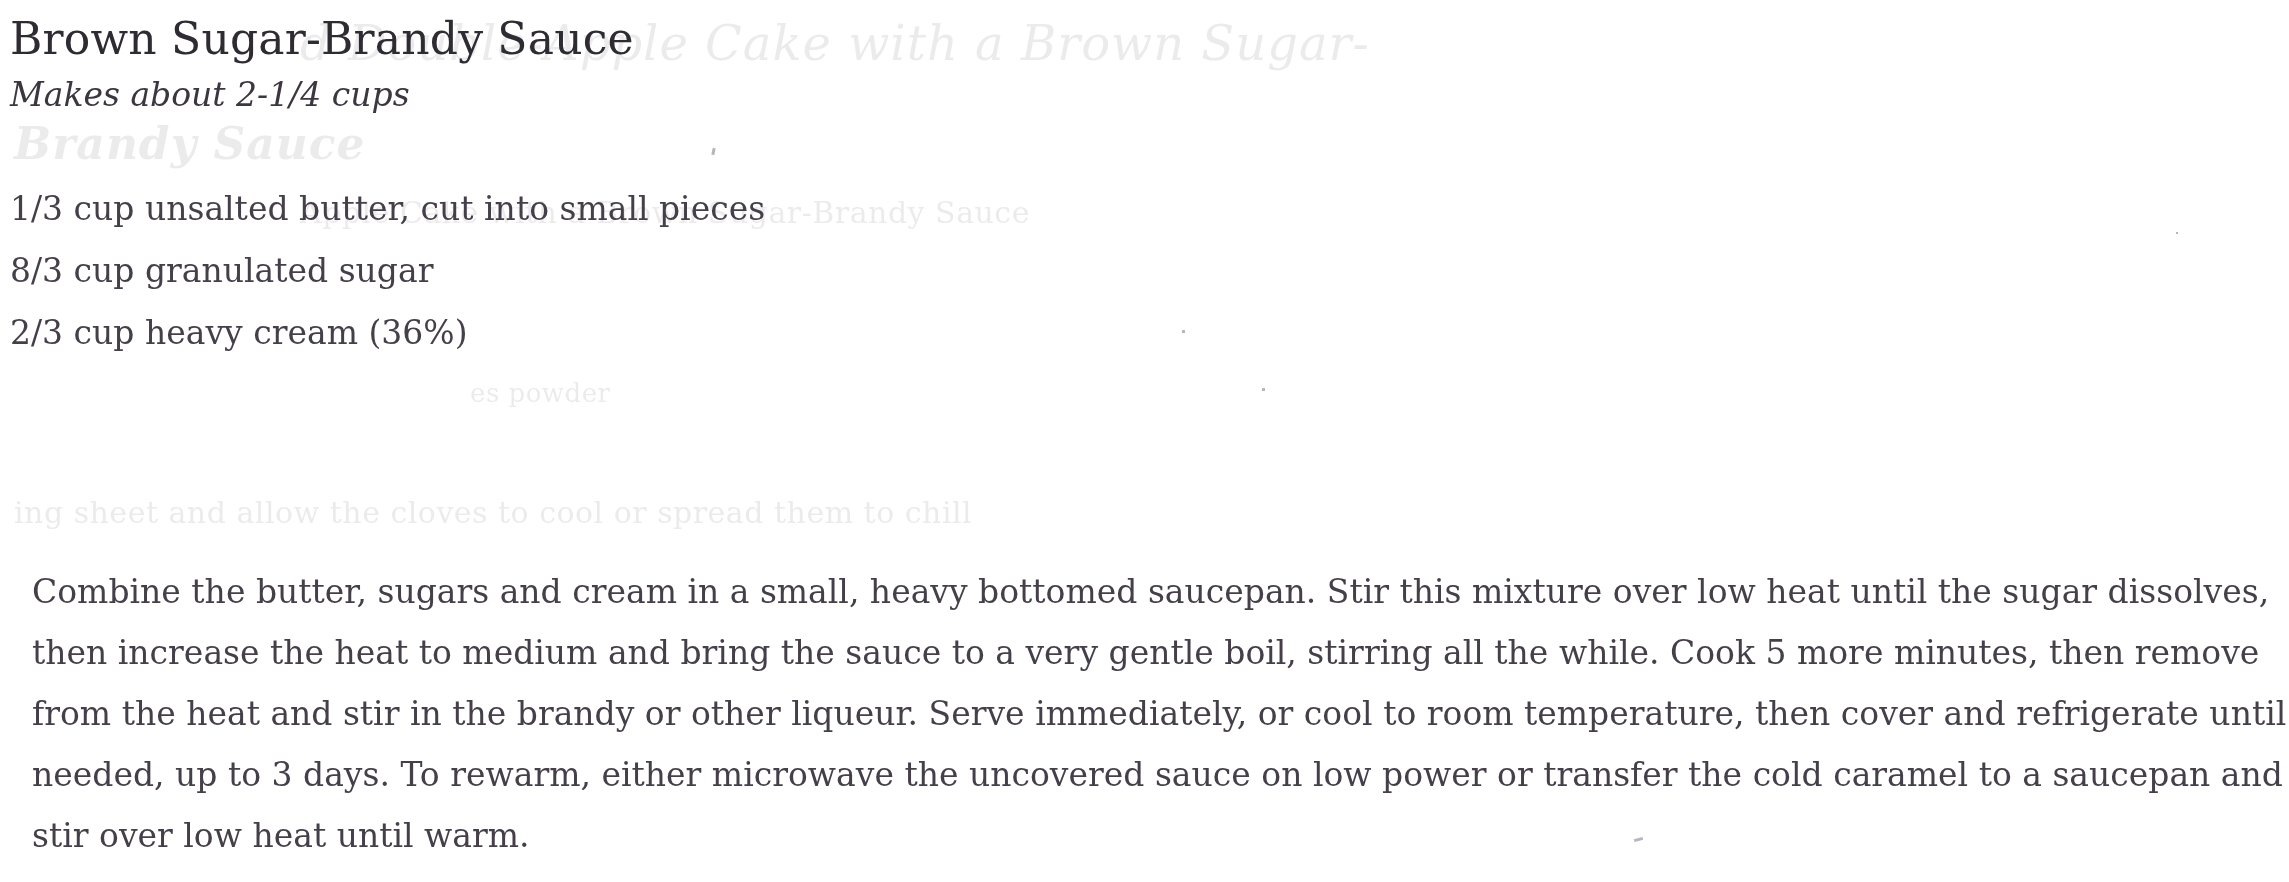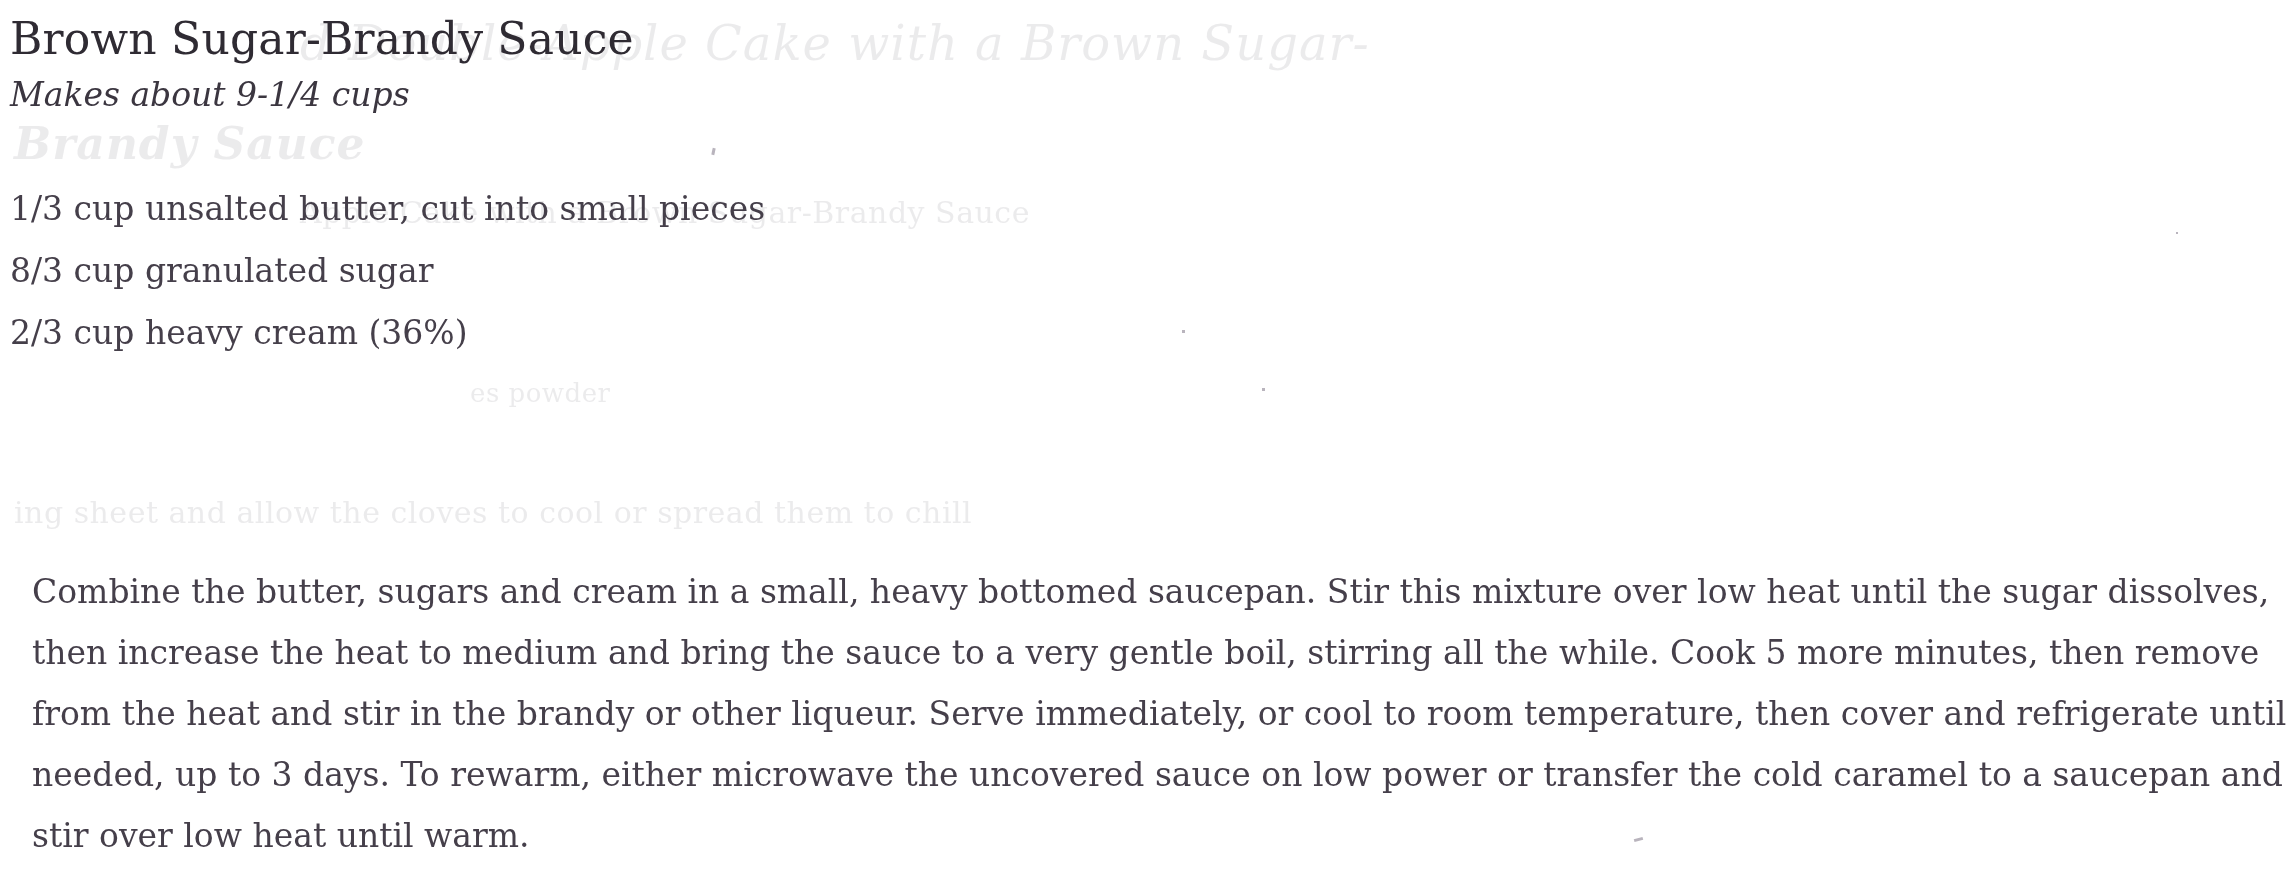--- a/index.html
+++ b/index.html
@@ -120,21 +120,21 @@
   <div class="ghost-line" id="ghost-title-2">Brandy Sauce</div>
   <div class="ghost-line" id="ghost-sub">Apple Cake with a Brown Sugar-Brandy Sauce</div>
   <div class="ghost-line" id="ghost-small-1">es powder</div>
   <div class="ghost-line" id="ghost-body">ing sheet and allow the cloves to cool or spread them to chill</div>
 </div>
 
 <div id="page">
 
   <div class="doc-text" id="recipe-title">Brown Sugar-Brandy Sauce</div>
 
-  <div class="doc-text" id="recipe-yield">Makes about 9-1/4 cups</div>
+  <div class="doc-text" id="recipe-yield">Makes about 2-1/4 cups</div>
 
   <ul id="ingredient-list">
     <li>1/3 cup unsalted butter, cut into small pieces</li>
     <li>8/3 cup granulated sugar</li>
     <li>2/3 cup heavy cream (36%)</li>
   </ul>
 
   <p id="method-block">Combine the butter, sugars and cream in a small, heavy bottomed saucepan. Stir this mixture over low heat until the sugar dissolves, then increase the heat to medium and bring the sauce to a very gentle boil, stirring all the while. Cook 5 more minutes, then remove from the heat and stir in the brandy or other liqueur. Serve immediately, or cool to room temperature, then cover and refrigerate until needed, up to 3 days. To rewarm, either microwave the uncovered sauce on low power or transfer the cold caramel to a saucepan and stir over low heat until warm.</p>
 
 </div>

